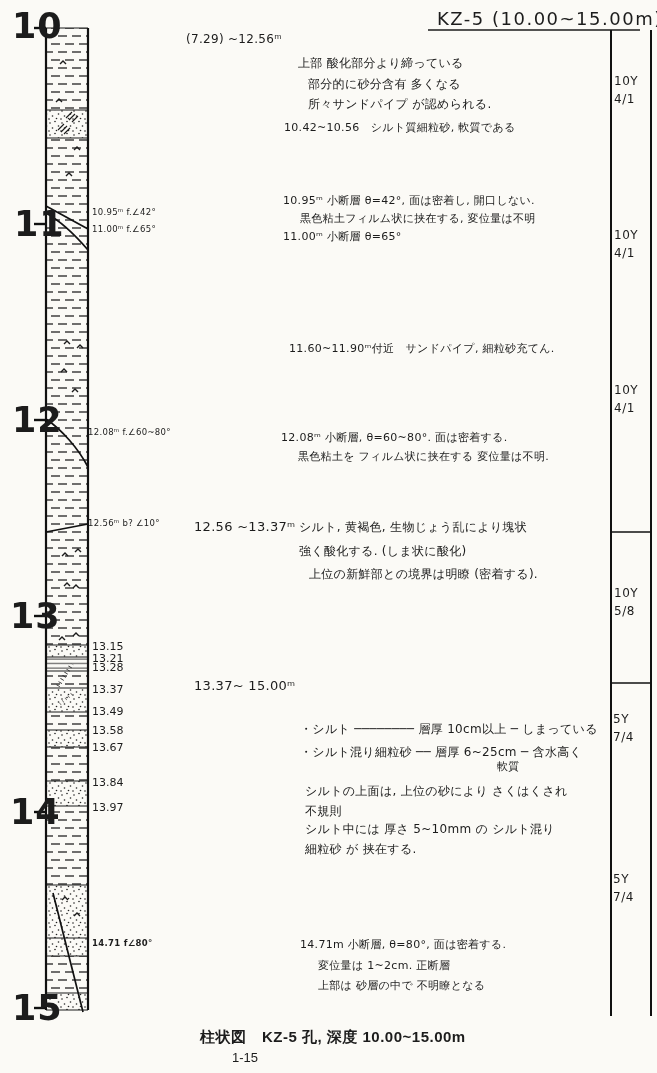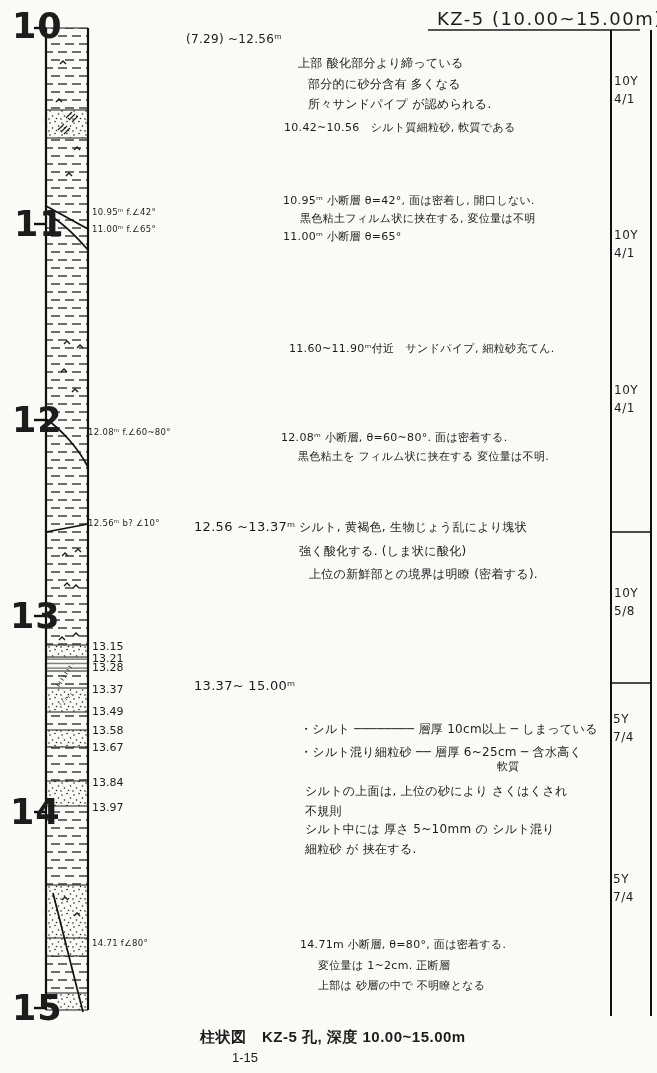--- a/index.html
+++ b/index.html
@@ -163,21 +163,21 @@
 5/8</div>
   <div class="abs hand color-label" style="left:613px;top:710px;">5Y
 7/4</div>
   <div class="abs hand color-label" style="left:613px;top:870px;">5Y
 7/4</div>
 
   <div class="abs hand t9" style="left:92px;top:207px;">10.95ᵐ f.∠42°</div>
   <div class="abs hand t9" style="left:92px;top:224px;">11.00ᵐ f.∠65°</div>
   <div class="abs hand t9" style="left:88px;top:427px;">12.08ᵐ f.∠60~80°</div>
   <div class="abs hand t9" style="left:88px;top:518px;">12.56ᵐ b? ∠10°</div>
-  <div class="abs hand t9" style="left:92px;top:938px;">14.71 f∠80°</div>
+  <div class="abs hand t9" style="left:92px;top:938px;font-weight:bold;">14.71 f∠80°</div>
 
   <div class="abs hand t7" style="left:92px;top:640px;">13.15</div>
   <div class="abs hand t7" style="left:92px;top:652px;">13.21</div>
   <div class="abs hand t7" style="left:92px;top:661px;">13.28</div>
   <div class="abs hand t7" style="left:92px;top:683px;">13.37</div>
   <div class="abs hand t7" style="left:92px;top:705px;">13.49</div>
   <div class="abs hand t7" style="left:92px;top:724px;">13.58</div>
   <div class="abs hand t7" style="left:92px;top:741px;">13.67</div>
   <div class="abs hand t7" style="left:92px;top:776px;">13.84</div>
   <div class="abs hand t7" style="left:92px;top:801px;">13.97</div>

